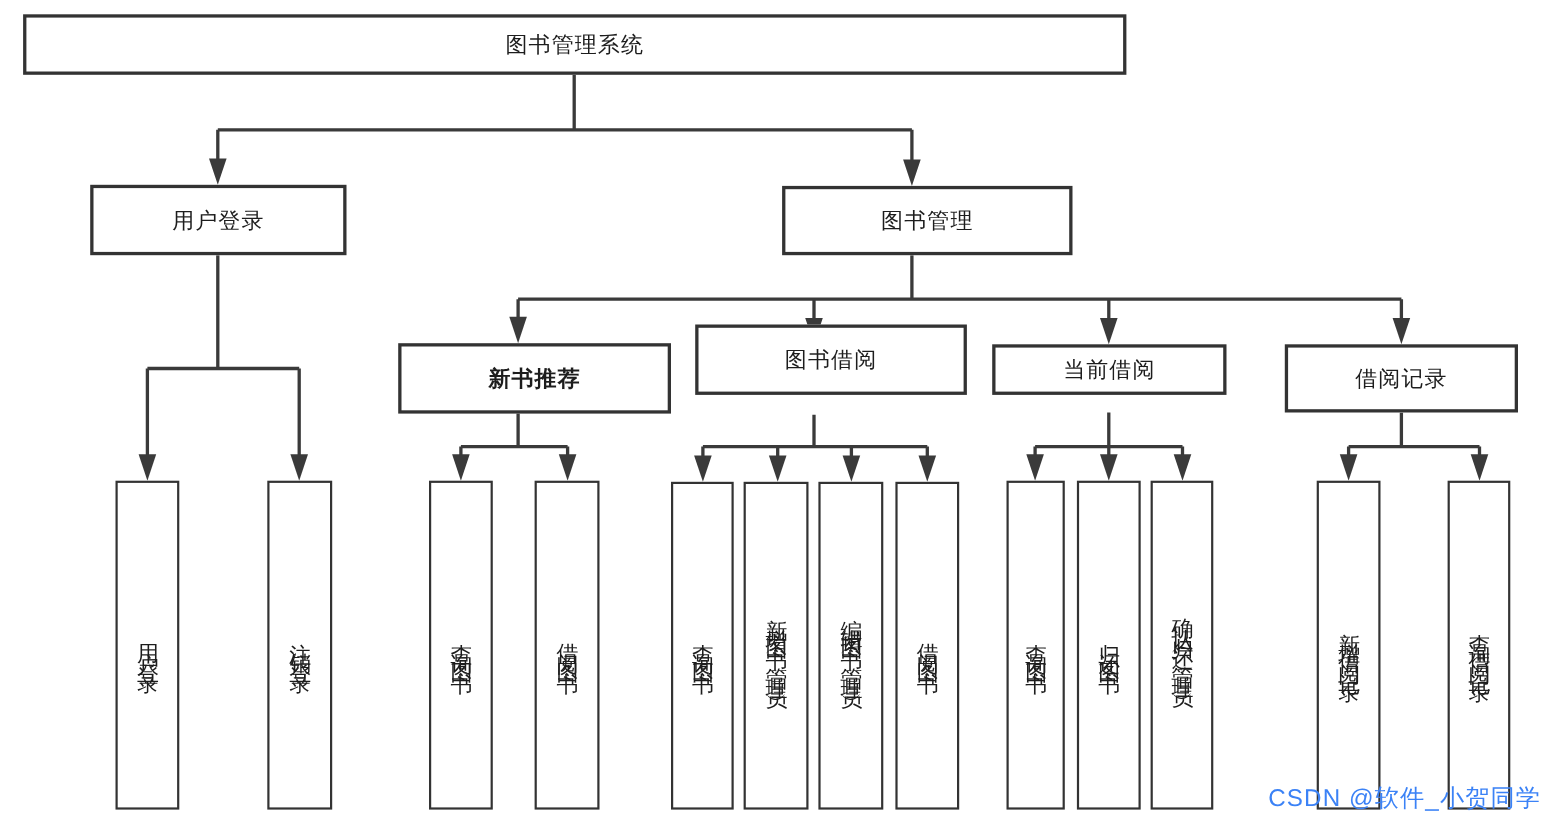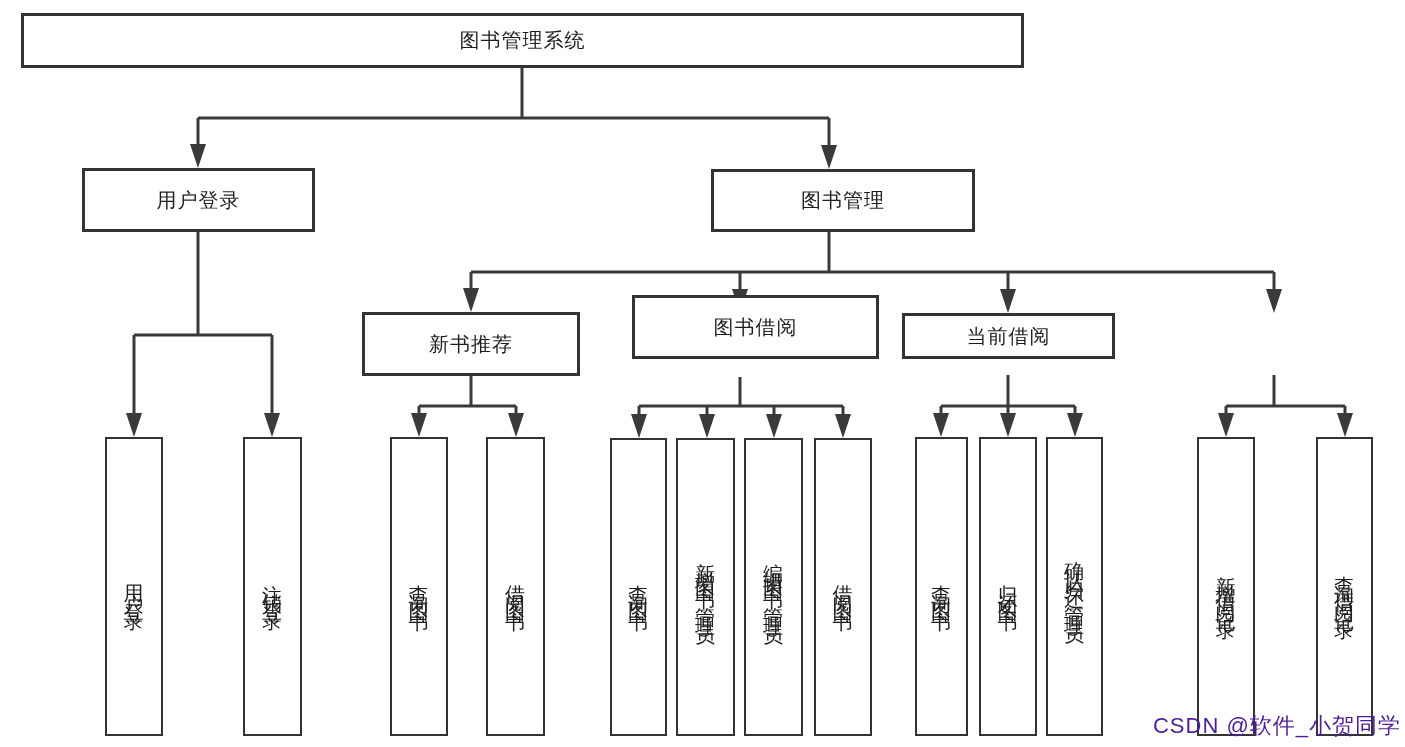--- a/index.html
+++ b/index.html
@@ -47,21 +47,21 @@
     font-size: 20px;
     color: #1d1d1d;
     letter-spacing: 9px;
     line-height: 1;
   }
   .watermark {
     position: absolute;
     right: 4px;
     bottom: 6px;
     font-size: 22px;
-    color: #4c1d95;
+    color: #3b82f6;
     letter-spacing: 1px;
     z-index: 5;
     white-space: nowrap;
   }
 </style>
 </head>
 <body>
 
 <div class="canvas">
 
@@ -96,23 +96,24 @@
       <polygon points="1218,413 1234,413 1226,437"></polygon>
       <polygon points="1337,413 1353,413 1345,437"></polygon>
     </g>
   </svg>
 
   <div class="hbox" style="left:21px; top:13px; width:1003px; height:55px;">图书管理系统</div>
 
   <div class="hbox" style="left:82px; top:168px; width:233px; height:64px;">用户登录</div>
   <div class="hbox" style="left:711px; top:169px; width:264px; height:63px;">图书管理</div>
 
-  <div class="hbox" style="left:362px; top:312px; width:218px; height:64px;">新书推荐</div>
+  <div class="hbox" style="left:362px; top:312px; width:248px; height:64px;font-weight:bold;">新书推荐</div>
   <div class="hbox" style="left:632px; top:295px; width:247px; height:64px;">图书借阅</div>
   <div class="hbox" style="left:902px; top:313px; width:213px; height:46px;">当前借阅</div>
+  <div class="hbox" style="left:1168px; top:313px; width:212px; height:62px;">借阅记录</div>
 
   <div class="vbox" style="left:105px; top:437px; width:58px; height:299px;">
     <span>用户登录</span>
   </div>
   <div class="vbox" style="left:243px; top:437px; width:59px; height:299px;">
     <span>注销登录</span>
   </div>
 
   <div class="vbox" style="left:390px; top:437px; width:58px; height:299px;">
     <span>查询图书</span>

